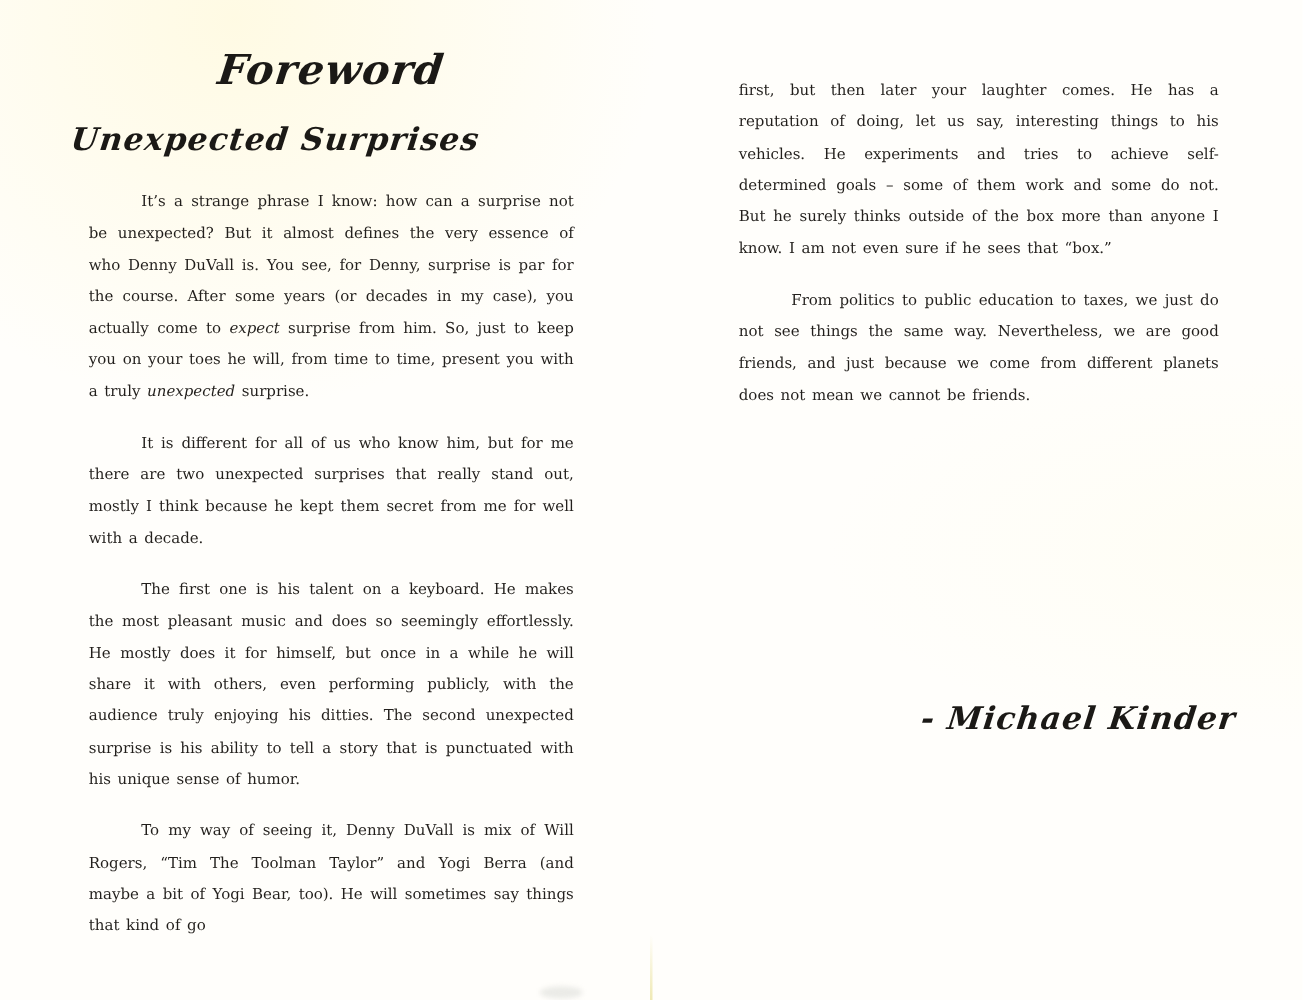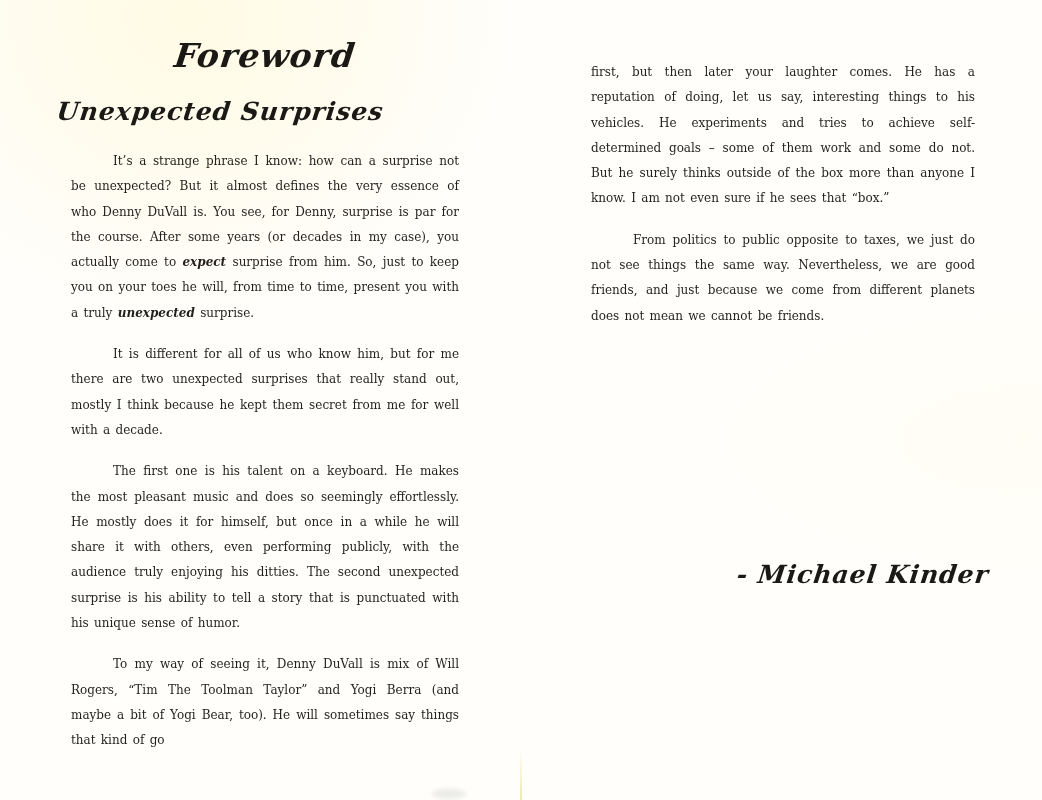--- a/index.html
+++ b/index.html
@@ -63,21 +63,21 @@
 
   .para {
     margin: 16px;
     font-size: 12px;
     line-height: 25.3px;
     text-align: justify;
     text-indent: 42px;
     word-spacing: 1.5px;
   }
   .para.no-indent { text-indent: 0; }
-  .em { font-style: italic; font-weight: bold; }
+  .em { font-style: italic; }
 
   .signature {
     position: absolute;
     top: 560px;
     right: 2px;
     font-size: 25px;
     text-align: right;
   }
 
   .gutter-line {
@@ -111,21 +111,21 @@
         <p class="para"><span>It’s a strange phrase I know: how can a surprise not be unexpected? But it almost defines the very essence of who Denny DuVall is. You see, for Denny, surprise is par for the course. After some years (or decades in my case), you actually come to </span><span class="em">expect</span><span> surprise from him. So, just to keep you on your toes he will, from time to time, present you with a truly </span><span class="em">unexpected</span><span> surprise.</span></p>
         <p class="para"><span>It is different for all of us who know him, but for me there are two unexpected surprises that really stand out, mostly I think because he kept them secret from me for well with a decade.</span></p>
         <p class="para"><span>The first one is his talent on a keyboard. He makes the most pleasant music and does so seemingly effortlessly. He mostly does it for himself, but once in a while he will share it with others, even performing publicly, with the audience truly enjoying his ditties. The second unexpected surprise is his ability to tell a story that is punctuated with his unique sense of humor.</span></p>
         <p class="para"><span>To my way of seeing it, Denny DuVall is mix of Will Rogers, “Tim The Toolman Taylor” and Yogi Berra (and maybe a bit of Yogi Bear, too). He will sometimes say things that kind of go </span></p>
       </div>
   </div>
 
   <div class="page right">
     <div class="body-text" id="right-body">
         <p class="para no-indent"><span>first, but then later your laughter comes. He has a reputation of doing, let us say, interesting things to his vehicles. He experiments and tries to achieve self-determined goals – some of them work and some do not. But he surely thinks outside of the box more than anyone I know. I am not even sure if he sees that “box.”</span></p>
-        <p class="para"><span>From politics to public opposite to taxes, we just do not see things the same way. Nevertheless, we are good friends, and just because we come from different planets does not mean we cannot be friends.</span></p>
+        <p class="para"><span>From politics to public education to taxes, we just do not see things the same way. Nevertheless, we are good friends, and just because we come from different planets does not mean we cannot be friends.</span></p>
       </div>
     <div class="script signature">- Michael Kinder</div>
   </div>
 
   <div class="gutter-line"></div>
   <div class="smudge"></div>
 
 </div>
 
 </body></html>

